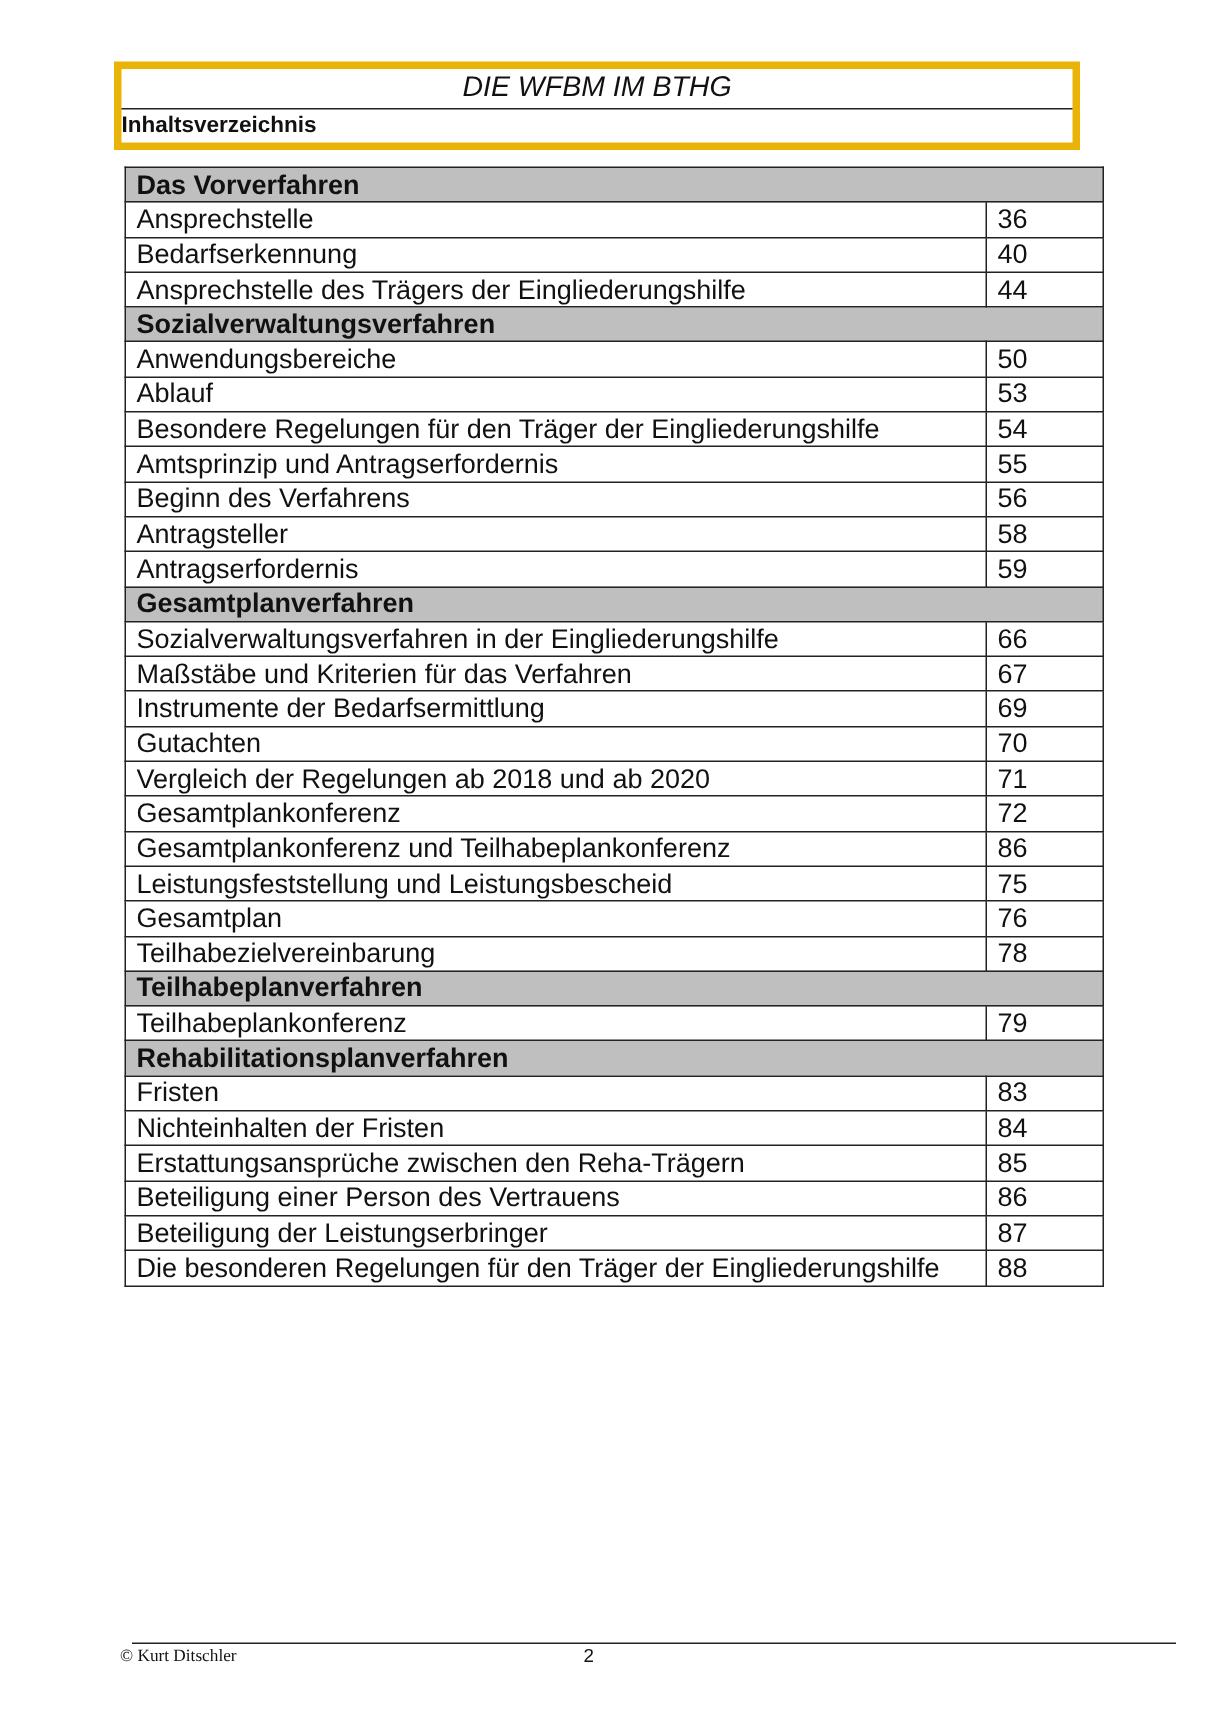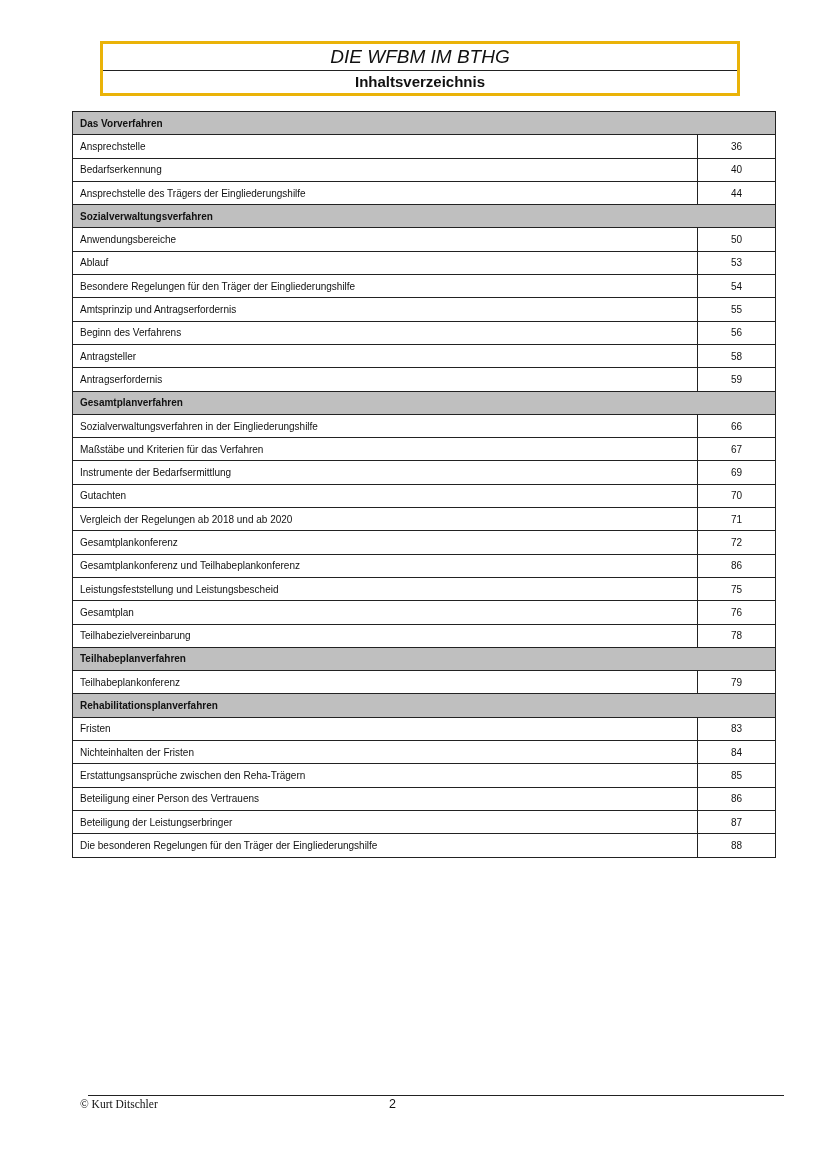--- a/index.html
+++ b/index.html
@@ -1,23 +1,23 @@
 <!DOCTYPE html>
 <html><head>
 <meta charset="utf-8">
 <style>
   html, body { margin: 0; padding: 0; background: #ffffff; }
   body { width: 816px; height: 1155px; position: relative; font-family: "Liberation Sans", sans-serif; color: #111; }
-  .title-box { position: absolute; left: 100px; top: 41px; width: 634px; border: 3px solid #eab308; }
+  .title-box { position: absolute; left: 76px; top: 41px; width: 634px; border: 5px solid #eab308; }
   .title-main { height: 26px; line-height: 26px; text-align: center; font-style: italic; font-size: 19px; border-bottom: 1px solid #222; }
-  .title-sub { height: 22px; line-height: 22px; text-align: center; font-weight: bold; font-size: 15px; }
-  table.toc { position: absolute; left: 72px; top: 111px; width: 704px; border-collapse: collapse; font-size: 10px; }
+  .title-sub { height: 22px; line-height: 22px; font-weight: bold; font-size: 15px; }
+  table.toc { position: absolute; left: 83px; top: 111px; width: 653px; border-collapse: collapse; font-size: 18px; }
   table.toc td { border: 1px solid #222; height: 23.3px; padding: 0 7px; box-sizing: border-box; }
   tr.section td { background: #bfbfbf; font-weight: bold; }
-  td.page { width: 78px; text-align: center; }
+  td.page { width: 78px; text-align: left; }
   .footer-line { position: absolute; left: 88px; top: 1095px; width: 696px; border-top: 1px solid #222; }
   .footer-copy { position: absolute; left: 80px; top: 1098px; font-size: 11.5px; font-family: Liberation Serif, serif; }
   .footer-page { position: absolute; left: 389px; top: 1097px; font-size: 12.5px; }
 </style>
 </head>
 <body>
 
 <div class="title-box">
   <div class="title-main">DIE WFBM IM BTHG</div>
   <div class="title-sub">Inhaltsverzeichnis</div>

